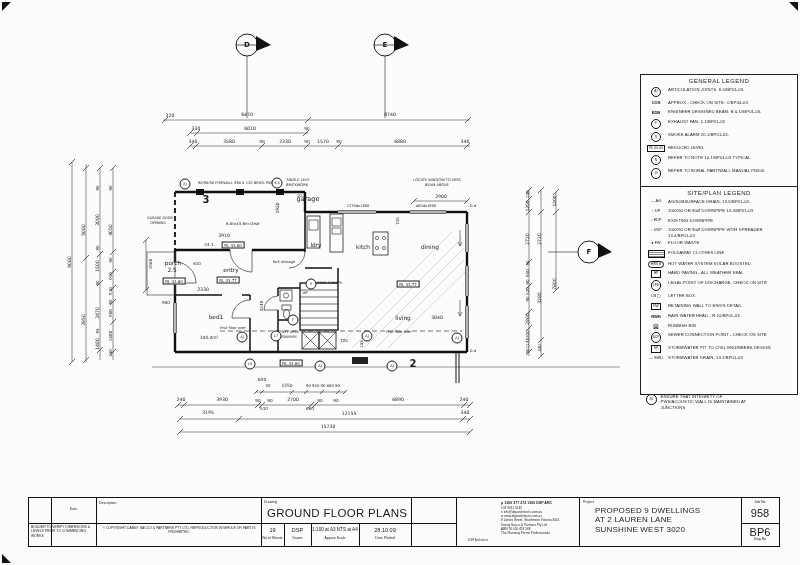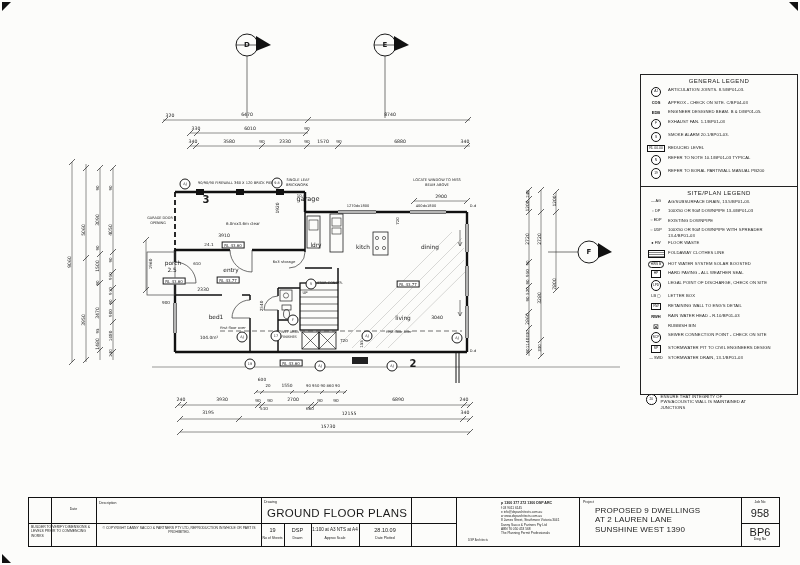--- a/index.html
+++ b/index.html
@@ -569,21 +569,21 @@
       <div>Danny Sacco &amp; Partners Pty Ltd</div>
       <div>ABN 76 050 453 568</div>
       <div>The Planning Permit Professionals</div>
     </div>
     <div class="cell" style="left:430px;top:40px;width:38px;text-align:center;font-size:3px;color:#333;">DSP Architects</div>
 
     <div class="cell hdr" style="left:554px;top:2px;">Project</div>
     <div class="cell proj" style="left:566px;top:8px;width:144px;">
       <div>PROPOSED 9  DWELLINGS</div>
       <div>AT 2 LAUREN LANE</div>
-      <div>SUNSHINE WEST 1390</div>
+      <div>SUNSHINE WEST 3020</div>
     </div>
 
     <div class="cell hdr" style="left:712px;top:2px;width:38px;text-align:center;">Job No</div>
     <div class="cell jobno" style="left:712px;top:9px;width:38px;text-align:center;">958</div>
     <div class="cell jobno" style="left:712px;top:28px;width:38px;text-align:center;">BP6</div>
     <div class="cell hdr" style="left:712px;top:39px;width:38px;text-align:center;">Dwg No</div>
   </div>
 
 </div>
 

